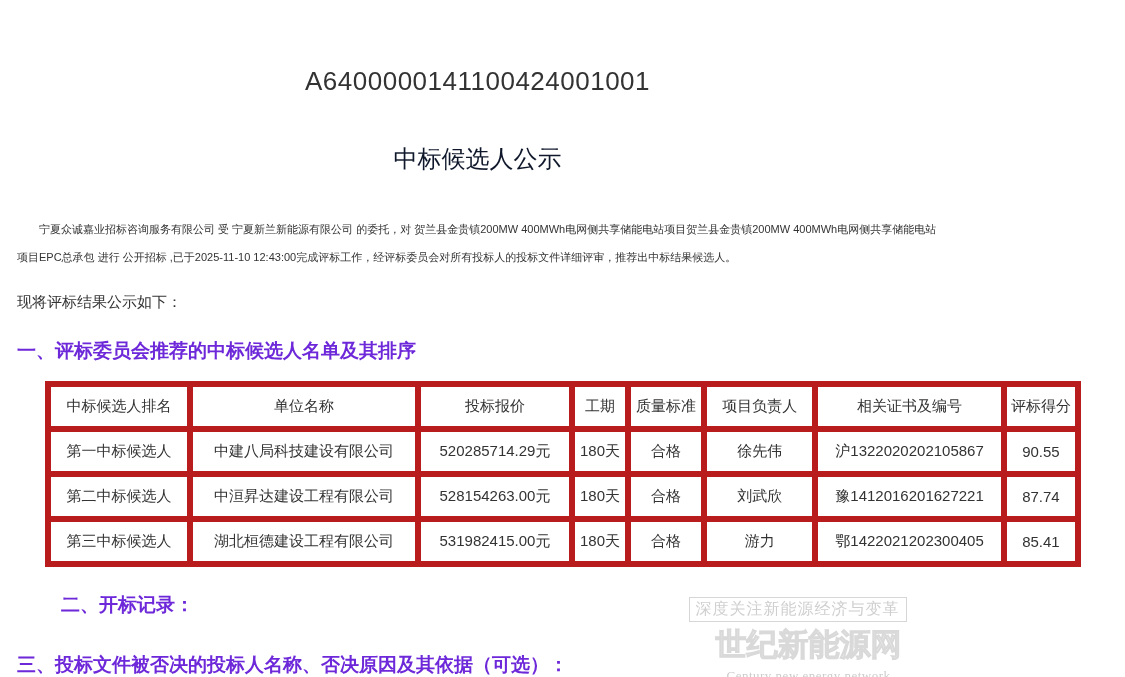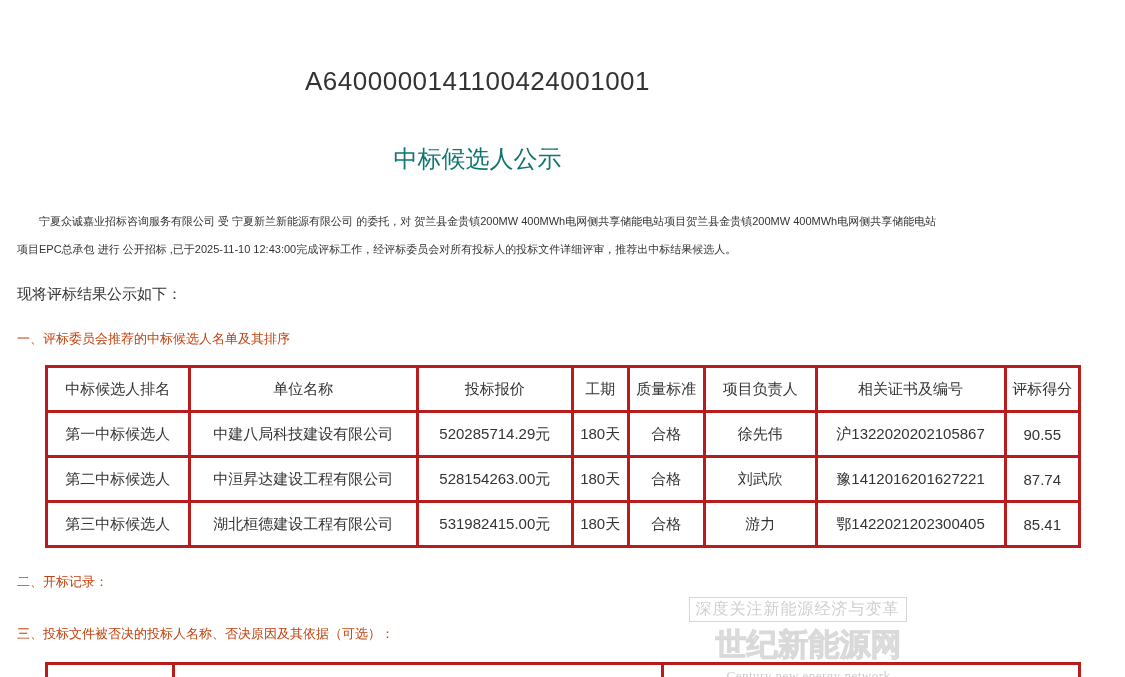--- a/index.html
+++ b/index.html
@@ -17,54 +17,54 @@
     font-size: 26px;
     font-weight: 400;
     color: #333333;
     letter-spacing: 0.5px;
     margin-bottom: 46px;
   }
   .subtitle {
     text-align: center;
     font-size: 24px;
     font-weight: 400;
-    color: #0f766e;
-    margin-bottom: 32px;
+    color: #0f172a;
+    margin-bottom: 40px;
   }
   .intro {
     font-size: 11px;
     line-height: 28px;
     text-indent: 2em;
     color: #333333;
   }
   .note {
     font-size: 15px;
     margin-top: 22px;
     color: #333333;
   }
   .sec-heading {
-    font-size: 13px;
-    font-weight: 400;
-    color: #c2410c;
+    font-size: 19px;
+    font-weight: 700;
+    color: #6d28d9;
   }
   .sec1 { margin-top: 26px; }
-  .sec2 { margin-top: 25px; }
+  .sec2 { margin-top: 25px; margin-left: 44px; }
   .sec3 { margin-top: 34px; }
 
   table {
     border-collapse: collapse;
     table-layout: fixed;
     width: 1036px;
     margin-left: 28px;
     background: #fff;
   }
   .tbl1 { margin-top: 17px; }
   .tbl2 { margin-top: 19px; }
   th, td {
-    border: 3px solid #b91c1c;
+    border: 6px solid #b91c1c;
     font-size: 15px;
     font-weight: 400;
     text-align: center;
     vertical-align: middle;
     height: 45px;
     padding: 2px 4px;
     color: #333333;
     overflow: hidden;
     white-space: nowrap;
   }

